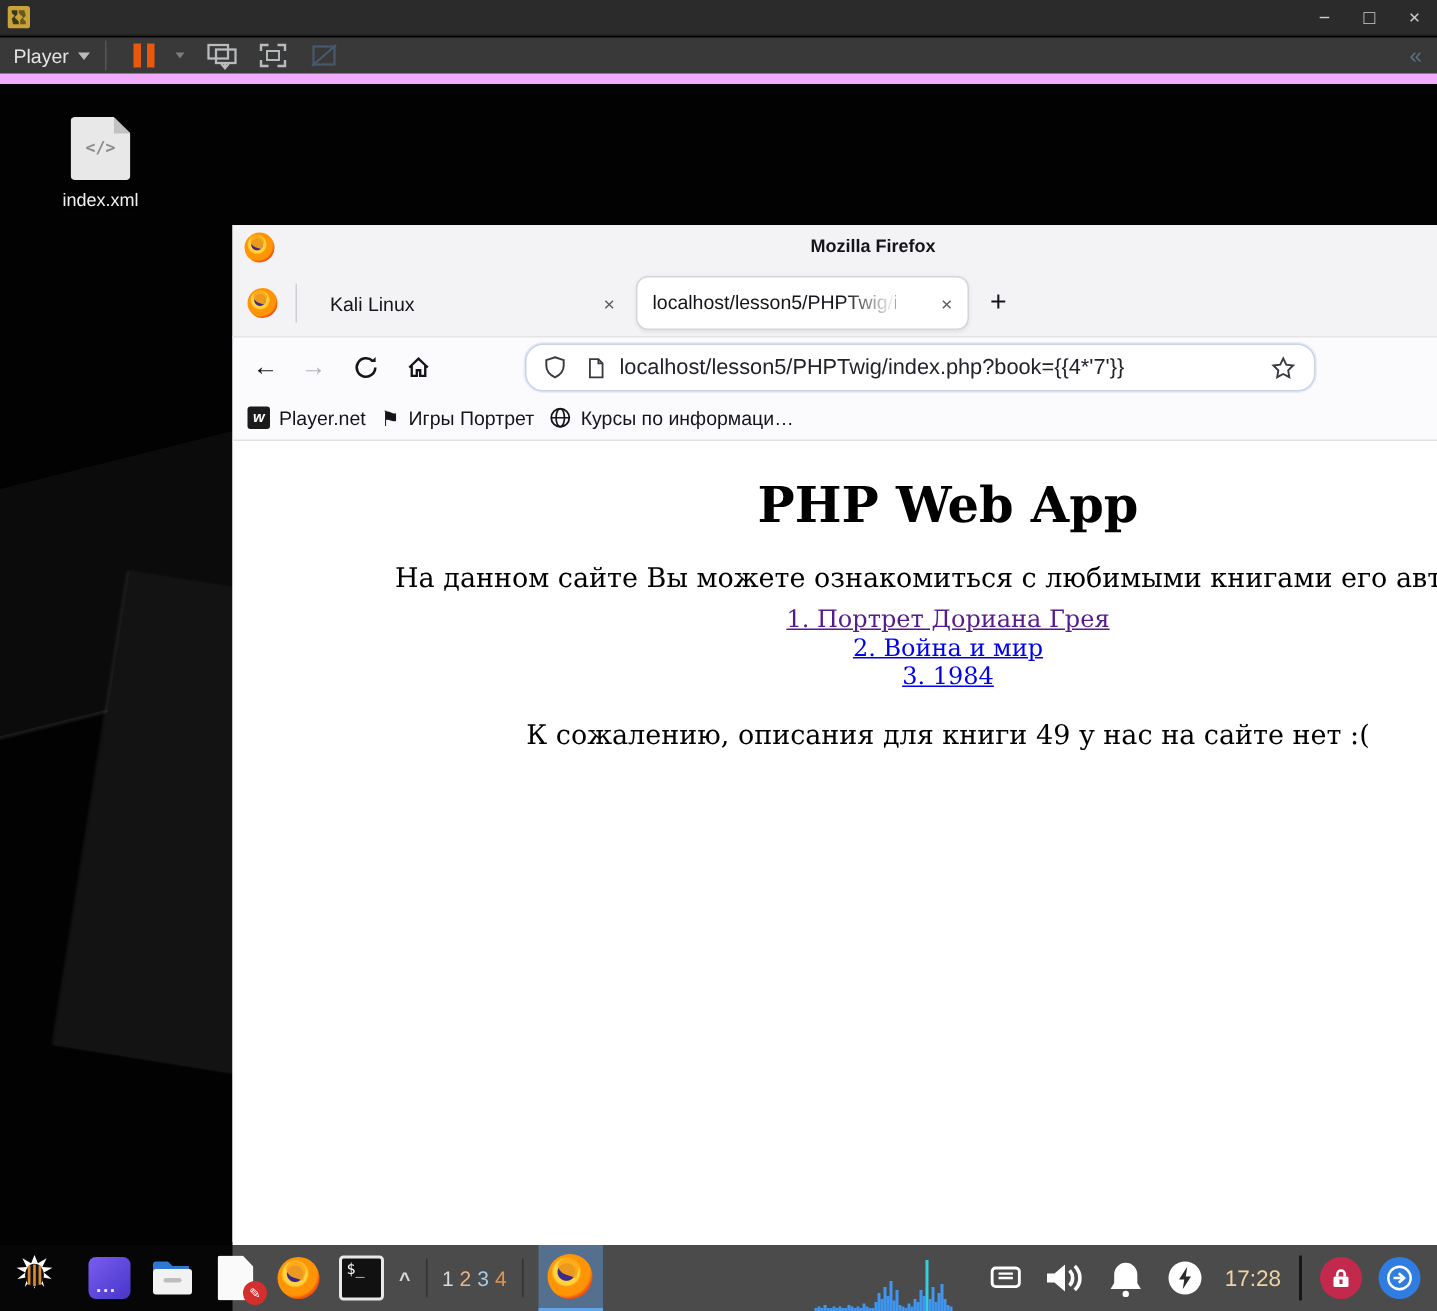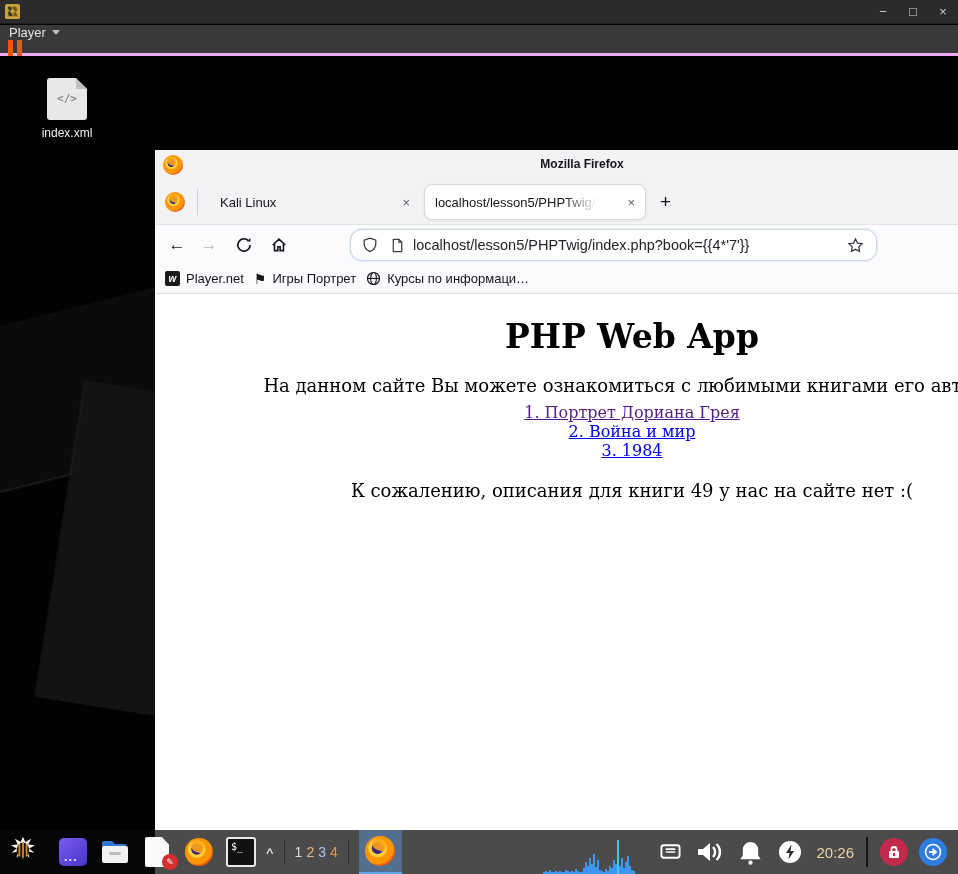--- a/index.html
+++ b/index.html
@@ -10,21 +10,21 @@
   
   .vm-titlebar { position:absolute; left:0; top:0; width:958px; height:24px; background:#2b2b2b;
     display:flex; align-items:center; border-bottom:1px solid #1c1c1c; }
   .vm-logo { width:15px; height:15px; margin:0 7px 0 5px; }
   .vm-title { color:#e2e2e2; font-size:12px; }
   .vm-winbtns { margin-left:auto; display:flex; height:100%; }
   .vm-winbtn { width:30px; height:100%; color:#cfcfcf; font-size:13px; display:flex; align-items:center; justify-content:center; cursor:default; }
 
   
   .vm-toolbar { position:absolute; left:0; top:25px; width:958px; height:31px; background:#393939;
-    display:flex; align-items:flex-start; border-bottom:3px solid #f0abfc;flex-direction:column; }
+    display:flex; align-items:center; border-bottom:7px solid #f0abfc; }
   .vm-player { color:#e4e4e4; font-size:13px; margin-left:9px; display:flex; align-items:center; gap:6px; }
   .caret-down { width:0; height:0; border-left:4px solid transparent; border-right:4px solid transparent; border-top:5px solid #b9bcbe; }
   .vm-sep { width:1px; height:20px; background:#555; margin:0 10px; }
   .vm-pause { display:flex; gap:4px; margin:0 6px 0 8px; }
   .vm-pause span { display:block; width:5px; height:16px; background:#e8590c; }
   .caret-down.small { border-left-width:3px; border-right-width:3px; border-top-width:4px; border-top-color:#7c7c7c; margin:0 8px; }
   .vm-toolicon { width:22px; height:20px; margin:0 6px; }
   .vm-collapse { margin-left:auto; margin-right:12px; color:#5d7286; font-size:15px; letter-spacing:-2px; }
 
   
@@ -367,21 +367,21 @@
         <path d="M18 8a7 7 0 0 1 0 10M21.5 5a11 11 0 0 1 0 16" fill="none" stroke="#fff" stroke-width="2.4"></path>
       </svg>
       <svg class="tray-icon" width="27" height="27" viewBox="0 0 28 28">
         <path d="M14 3a8 8 0 0 0-8 8v6l-2.5 4h21L22 17v-6a8 8 0 0 0-8-8z" fill="#fff"></path>
         <circle cx="14" cy="24.5" r="2.2" fill="#fff"></circle>
       </svg>
       <svg class="tray-icon" width="24" height="24" viewBox="0 0 24 24">
         <circle cx="12" cy="12" r="11" fill="#fff"></circle>
         <path d="M13.5 4.5L8 13h3.5L10.5 19.5 16 11h-3.5z" fill="#2b2b2b"></path>
       </svg>
-      <span class="clock">20:26</span>
+      <span class="clock">17:28</span>
       <div class="tray-sep"></div>
       <div class="circle-btn lock-circle">
         <svg width="14" height="14" viewBox="0 0 14 14">
           <rect x="2" y="6" width="10" height="7" rx="1" fill="#fff"></rect>
           <path d="M4.5 6V4.5a2.5 2.5 0 0 1 5 0V6" fill="none" stroke="#fff" stroke-width="1.8"></path>
           <rect x="6" y="8" width="2" height="3" fill="#c2294d"></rect>
         </svg>
       </div>
       <div class="circle-btn session-circle">
         <svg width="18" height="18" viewBox="0 0 18 18">

